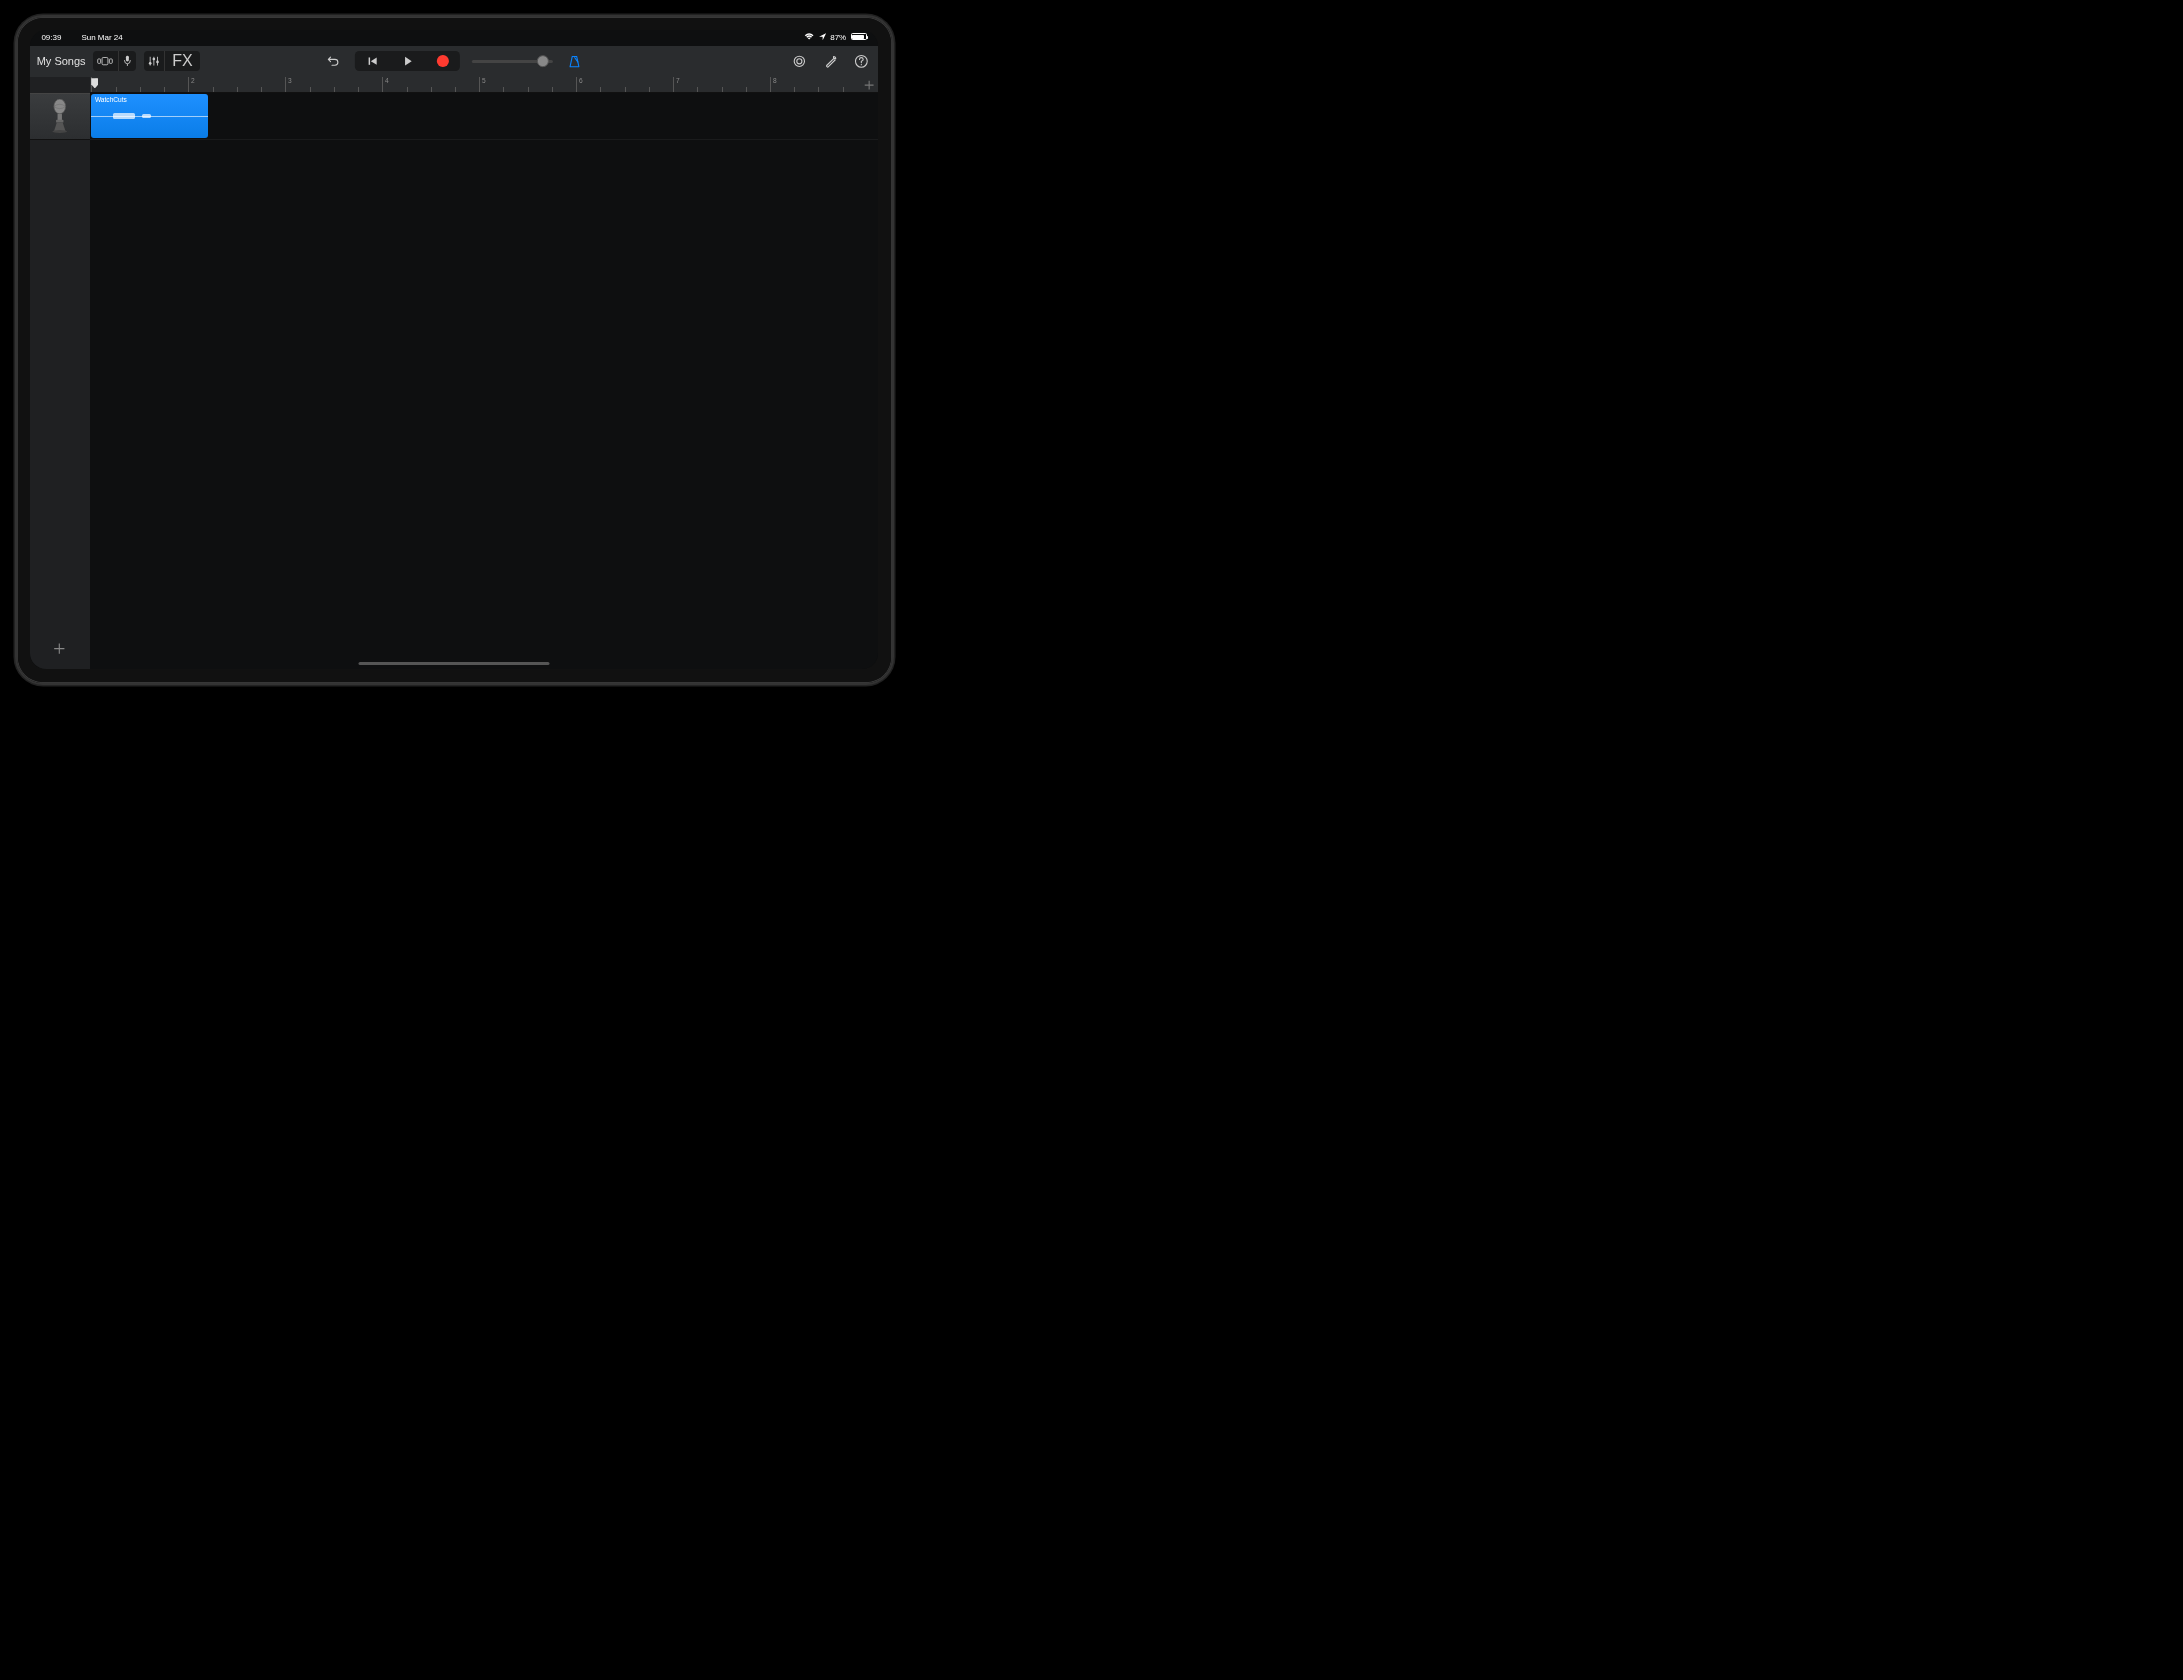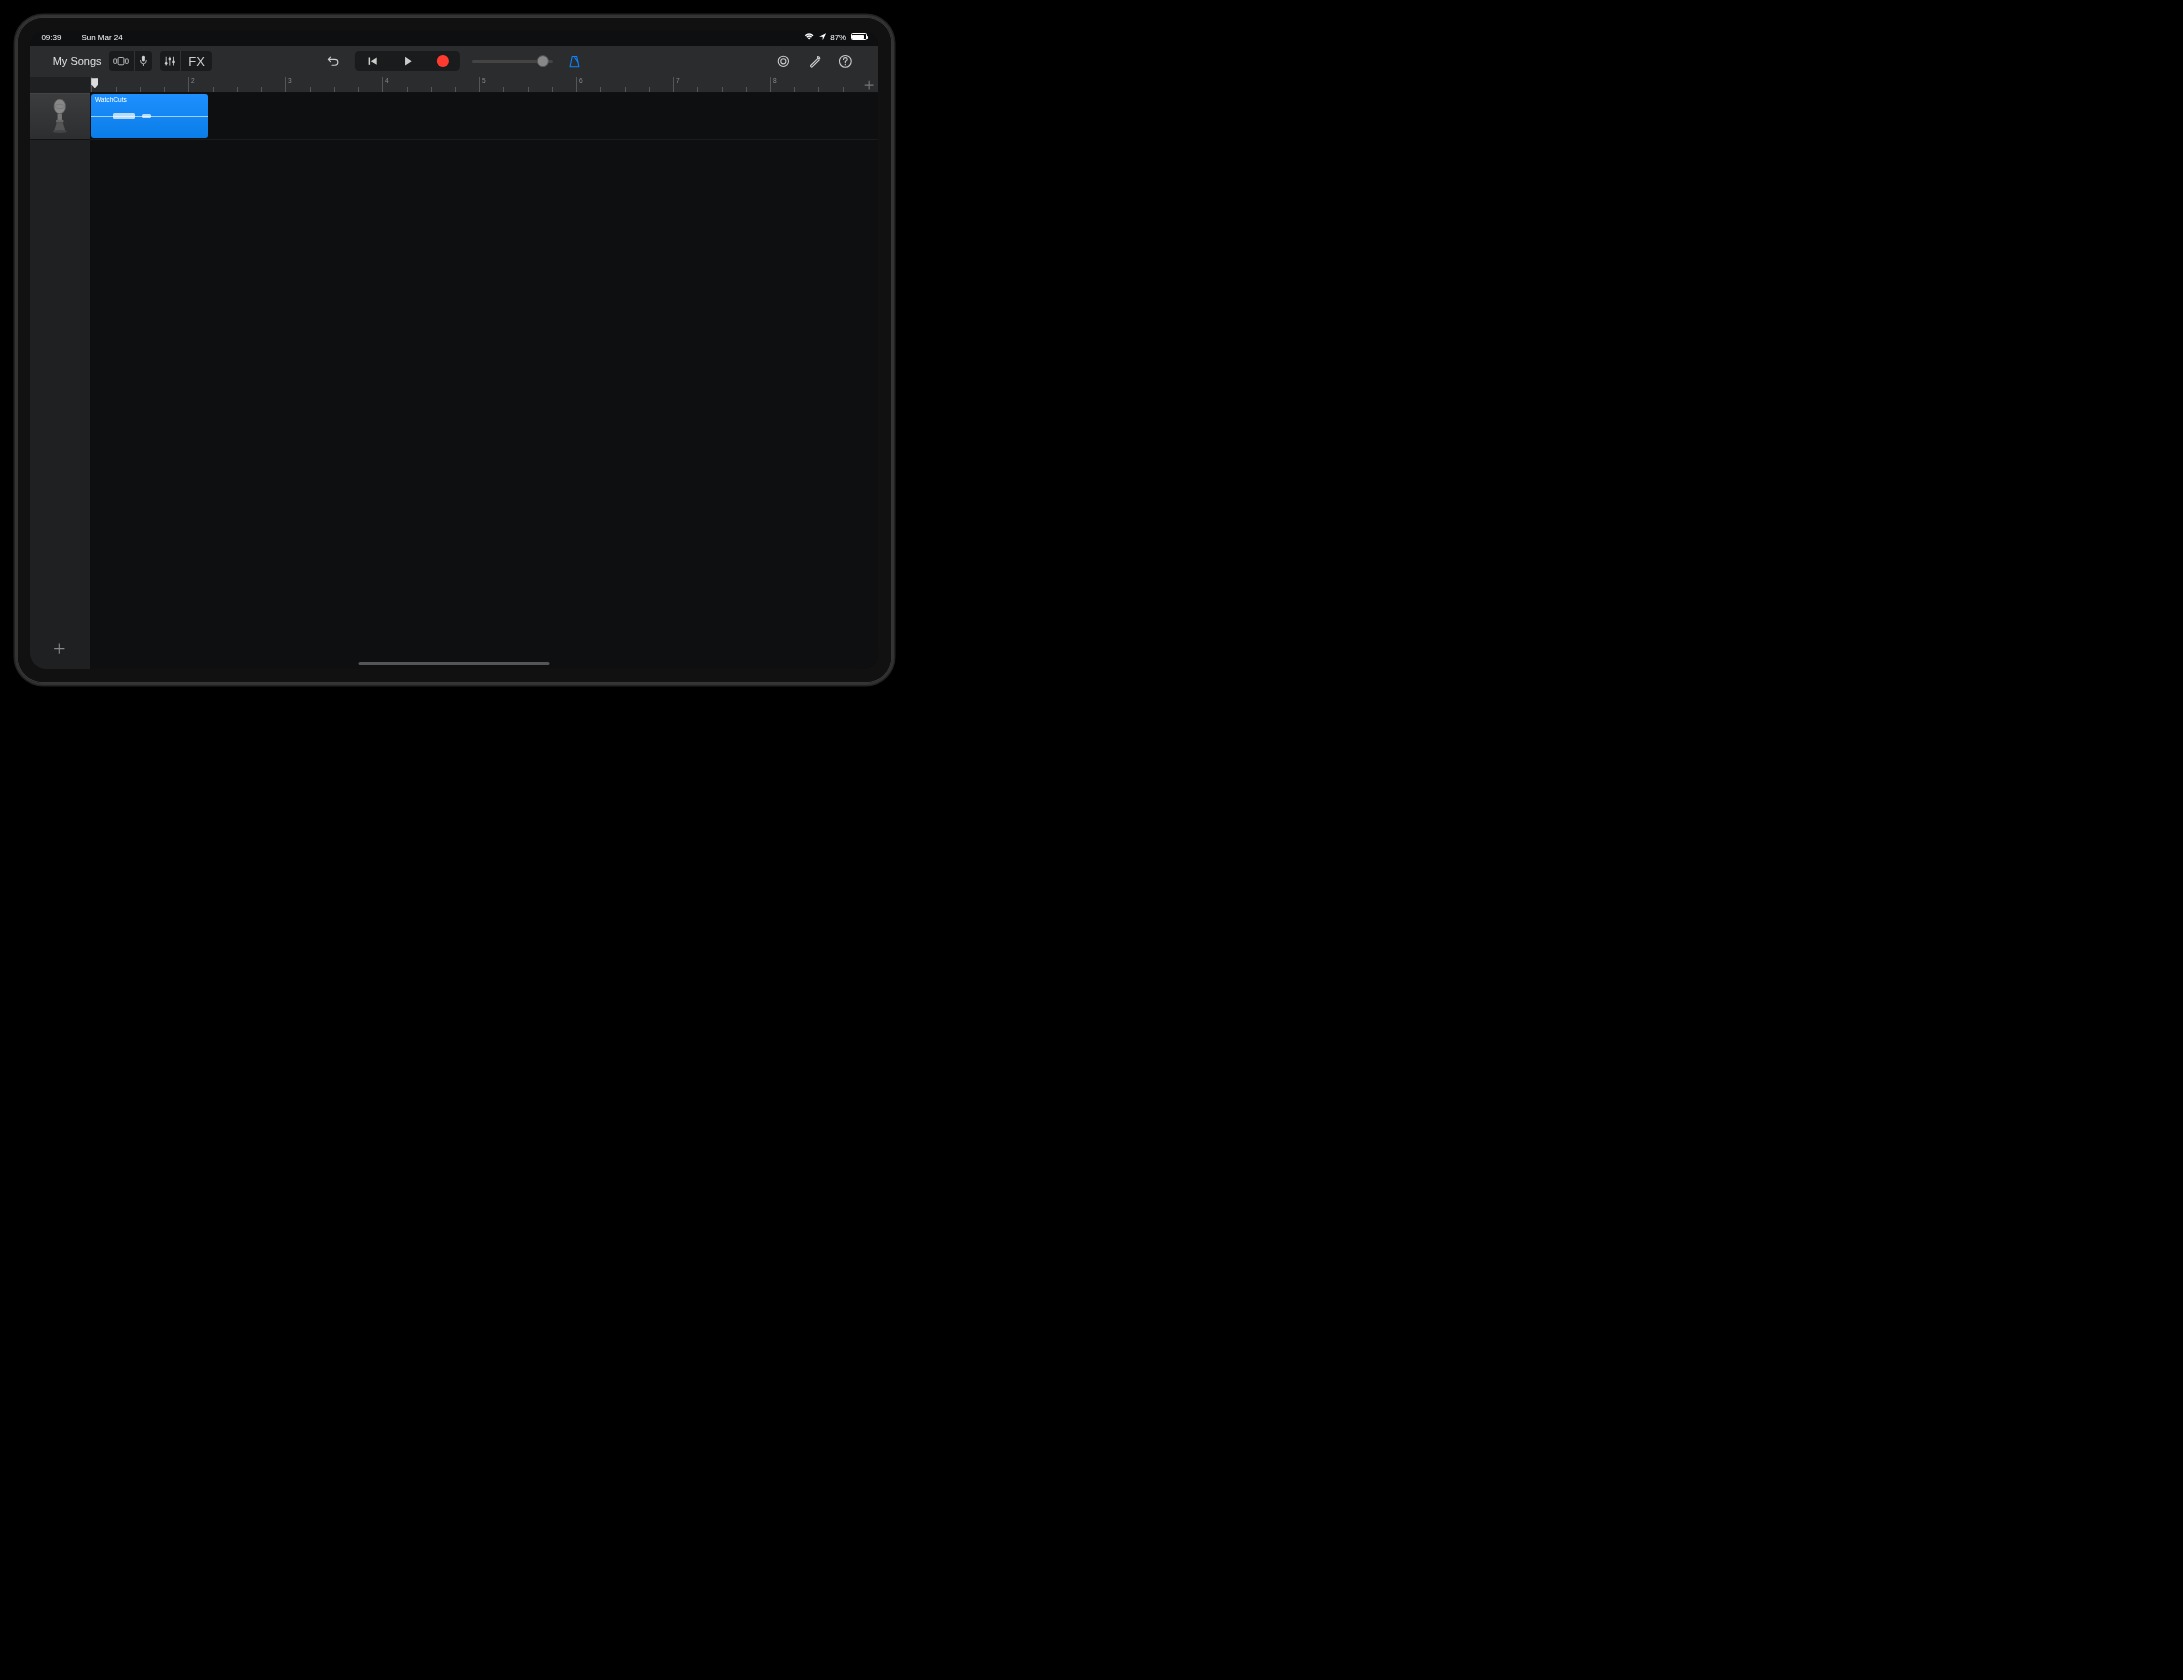--- a/index.html
+++ b/index.html
@@ -65,21 +65,21 @@
       left: 0.7px; top: 0.7px; bottom: 0.7px;
       width: 87%;
       background: #fff;
       border-radius: 0.7px;
     }
     .toolbar {
       height: 31px;
       background: #2a2c2e;
       display: flex;
       align-items: center;
-      padding: 0 23px;
+      padding: 0 7px;
       gap: 5.9px;
       position: relative;
     }
     .toolbar-left { display: flex; align-items: center; gap: 7.3px; }
     .my-songs {
       color: #e0e0e0;
       font-size: 11px;
       cursor: pointer;
     }
     .icon-btn {
@@ -91,21 +91,21 @@
     .pill-btn {
       background: #1a1b1c;
       border-radius: 3.7px;
       padding: 2.9px 4.4px;
       display: flex; align-items: center; justify-content: center;
       height: 20.6px;
     }
     .pill-group { display: flex; gap: 0; }
     .pill-group .pill-btn:first-child { border-radius: 3.7px 0 0 3.7px; border-right: 0.7px solid #333; }
     .pill-group .pill-btn:last-child { border-radius: 0 3.7px 3.7px 0; }
-    .fx-label { color: #ccc; font-size: 13px; font-weight: 500; cursor: pointer; padding: 0 2.9px; }
+    .fx-label { color: #ccc; font-size: 16px; font-weight: 500; cursor: pointer; padding: 0 2.9px; }
     .toolbar-center {
       position: absolute;
       left: 50%;
       transform: translateX(-50%);
       display: flex; align-items: center; gap: 11.7px;
     }
     .transport {
       display: flex;
       background: #1a1b1c;
       border-radius: 4.4px;

